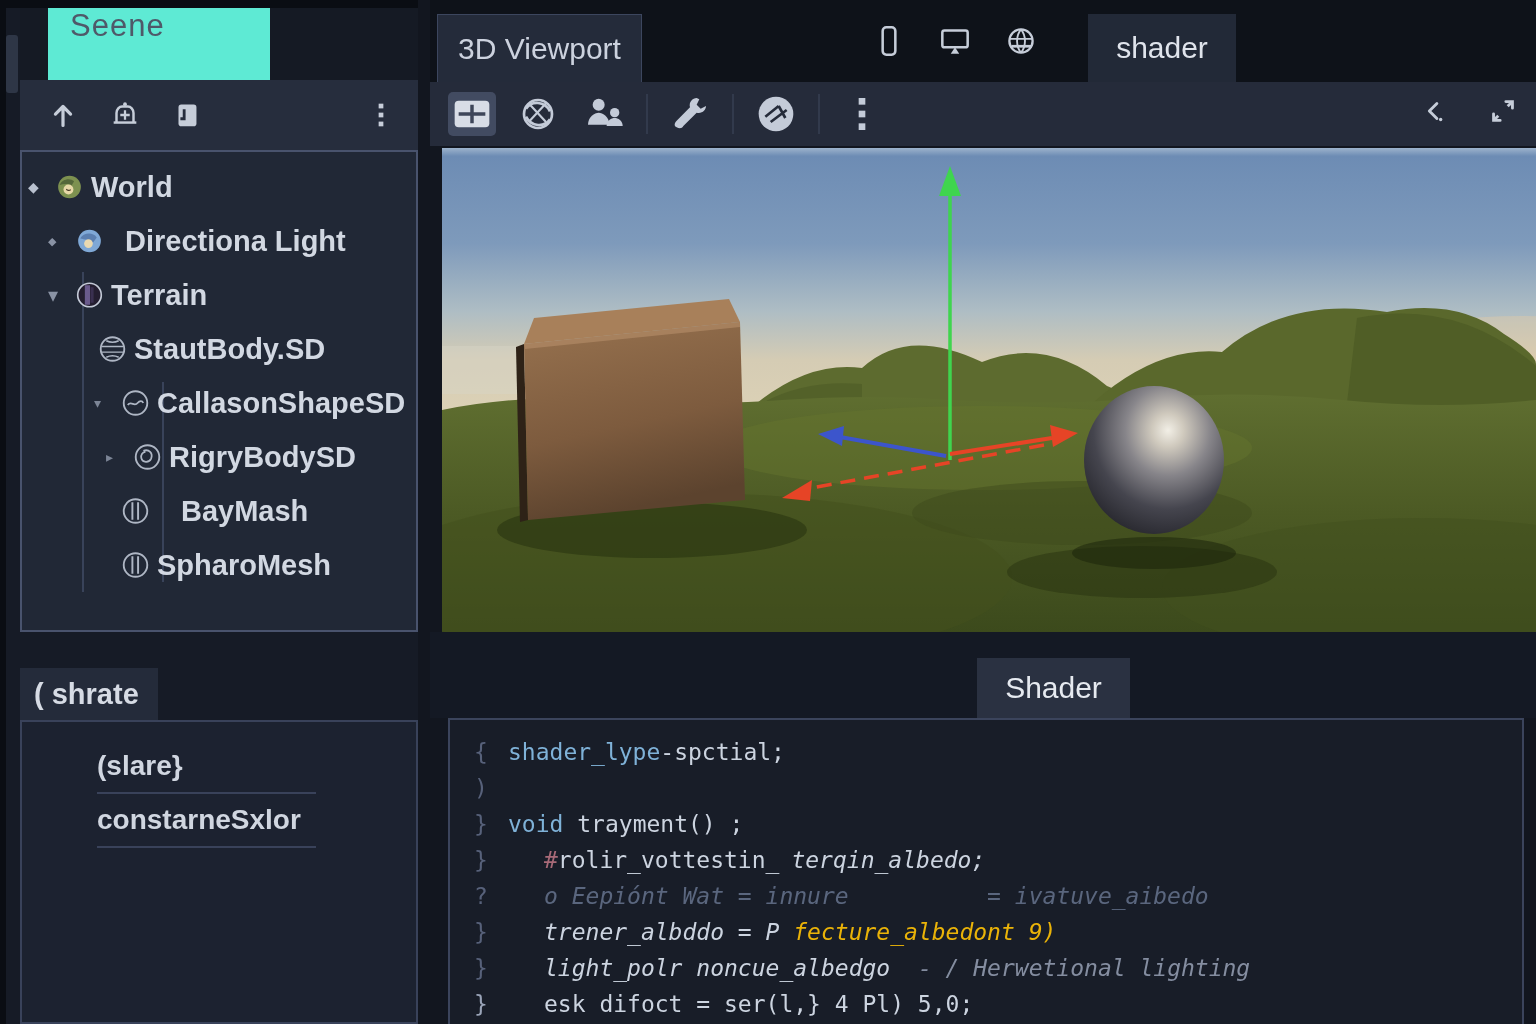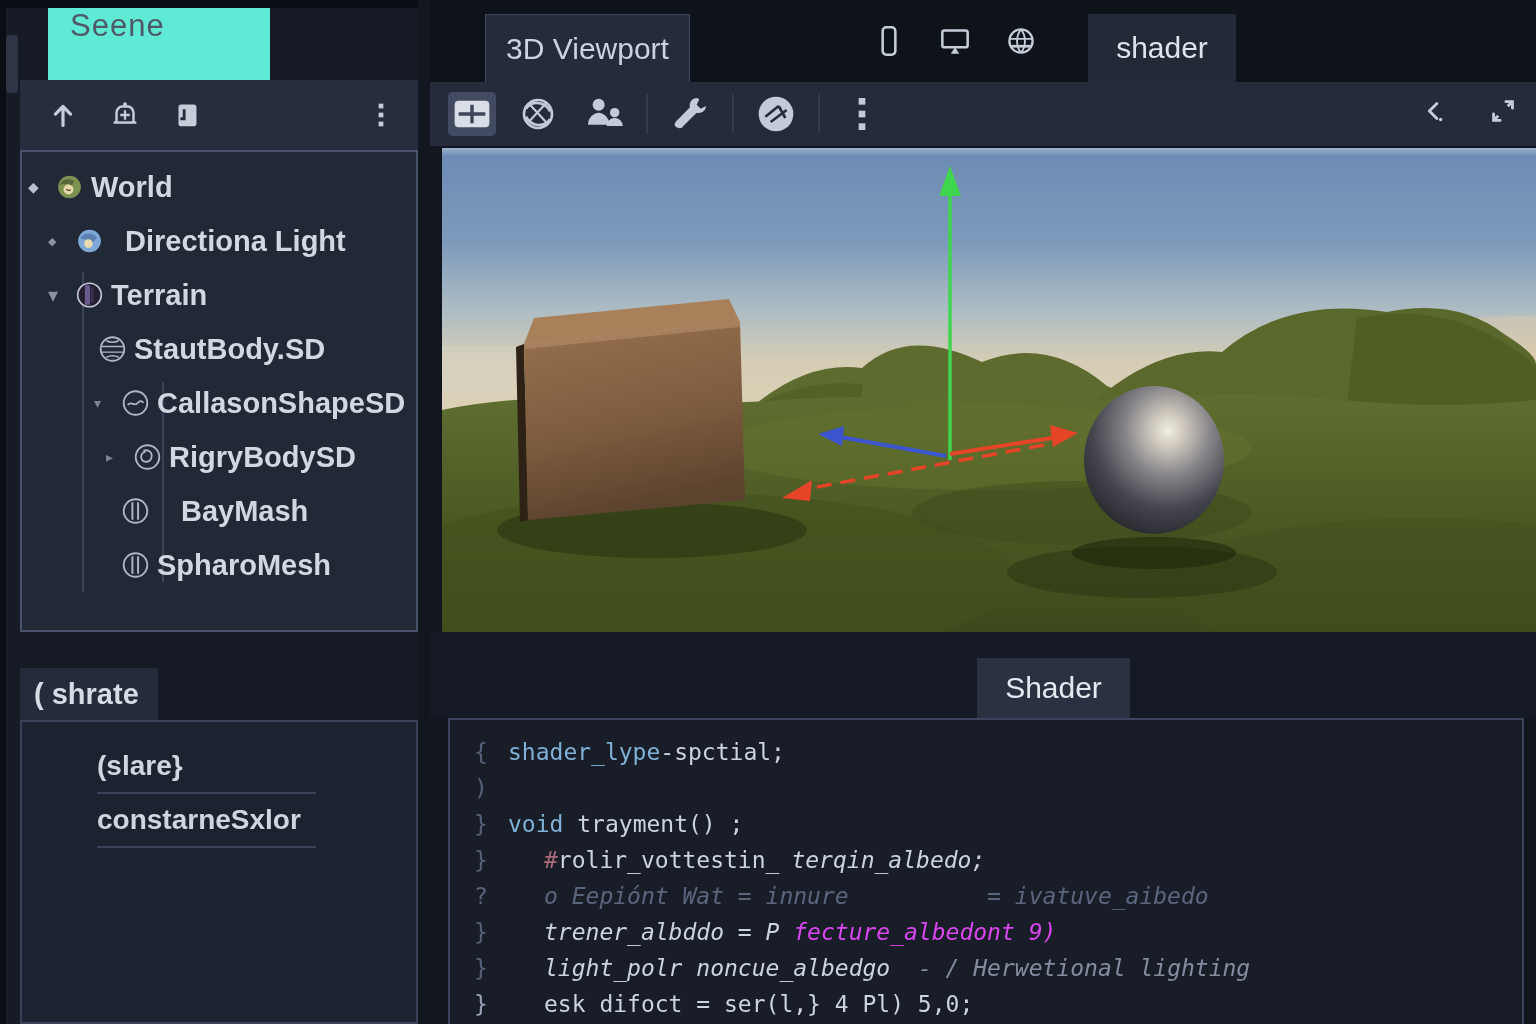--- a/index.html
+++ b/index.html
@@ -39,21 +39,21 @@
   .file-item{position:relative;height:52px;margin-left:75px;margin-right:100px;
              border-bottom:2px solid #39425a;display:flex;align-items:center;
              font-size:28px;font-weight:600;color:#d0d6e0;}
 
   
   .main-bg{left:418px;top:0;width:1118px;height:1024px;background:#12161f;}
   .main-tabbar{left:430px;top:0;width:1106px;height:82px;background:#0e1219;}
   .viewport-tab{left:7px;top:14px;width:205px;height:68px;background:#242b3a;
                 border:1px solid #3c465e;border-bottom:none;box-sizing:border-box;
                 display:flex;align-items:center;justify-content:center;
-                color:#ccd2de;font-size:30px;margin-left:48px;}
+                color:#ccd2de;font-size:30px;}
   .header-icons{left:440px;top:22px;display:flex;gap:28px;color:#e6eaf1;}
   .header-icons .tb-icon svg{width:40px;height:40px;}
   .shader-tab-top{left:658px;top:14px;width:148px;height:68px;background:#222937;
                   display:flex;align-items:center;justify-content:center;
                   color:#e0e4ec;font-size:30px;}
   .viewport-toolbar{left:430px;top:82px;width:1106px;height:64px;background:#252b3a;
                     display:flex;align-items:center;}
   .vp-icon{width:48px;height:44px;display:inline-flex;align-items:center;justify-content:center;
            color:#c4cbd8;border-radius:5px;margin-left:18px;}
   .vp-icon.active{background:#424b61;color:#d8dde6;}
@@ -374,19 +374,19 @@
       <span>Shader</span>
     </div>
   </div>
 
   <div class="abs code-panel" id="code-lines">
       <div class="code-line"><span class="code-gutter">{</span><span style="padding-left: 0px;"><span class="seg" style="color: rgb(127, 178, 216);">shader_lype</span><span class="seg" style="color: rgb(204, 212, 224);">-spctial;</span></span></div>
       <div class="code-line"><span class="code-gutter">)</span><span style="padding-left: 0px;"></span></div>
       <div class="code-line"><span class="code-gutter">}</span><span style="padding-left: 0px;"><span class="seg" style="color: rgb(127, 178, 216);">void</span><span class="seg" style="color: rgb(204, 212, 224);"> trayment() ;</span></span></div>
       <div class="code-line"><span class="code-gutter">}</span><span style="padding-left: 36px;"><span class="seg" style="color: rgb(168, 106, 120);">#</span><span class="seg" style="color: rgb(204, 212, 224);">rolir_vottestin_</span><span class="seg i" style="color: rgb(204, 212, 224); margin-left: 12px;">terqin_albedo;</span></span></div>
       <div class="code-line"><span class="code-gutter">?</span><span style="padding-left: 36px;"><span class="seg i" style="color: rgb(90, 102, 126);">o Eepiónt Wat = innure          = ivatuve_aibedo</span></span></div>
-      <div class="code-line"><span class="code-gutter">}</span><span style="padding-left: 36px;"><span class="seg i" style="color: rgb(204, 212, 224);">trener_albddo = P </span><span class="seg i" style="color: #d946ef;">fecture_albedont 9)</span></span></div>
+      <div class="code-line"><span class="code-gutter">}</span><span style="padding-left: 36px;"><span class="seg i" style="color: rgb(204, 212, 224);">trener_albddo = P </span><span class="seg i" style="color: #eab308;">fecture_albedont 9)</span></span></div>
       <div class="code-line"><span class="code-gutter">}</span><span style="padding-left: 36px;"><span class="seg i" style="color: rgb(204, 212, 224);">light_polr noncue_albedgo</span><span class="seg i" style="color: rgb(132, 141, 160);">  - / Herwetional lighting</span></span></div>
       <div class="code-line"><span class="code-gutter bright">}</span><span style="padding-left: 36px;"><span class="seg" style="color: rgb(204, 212, 224);">esk difoct = ser(l,} 4 Pl) 5,0;</span></span></div>
       <div class="code-line"></div>
     </div>
 
 </div>
 
 </body></html>

